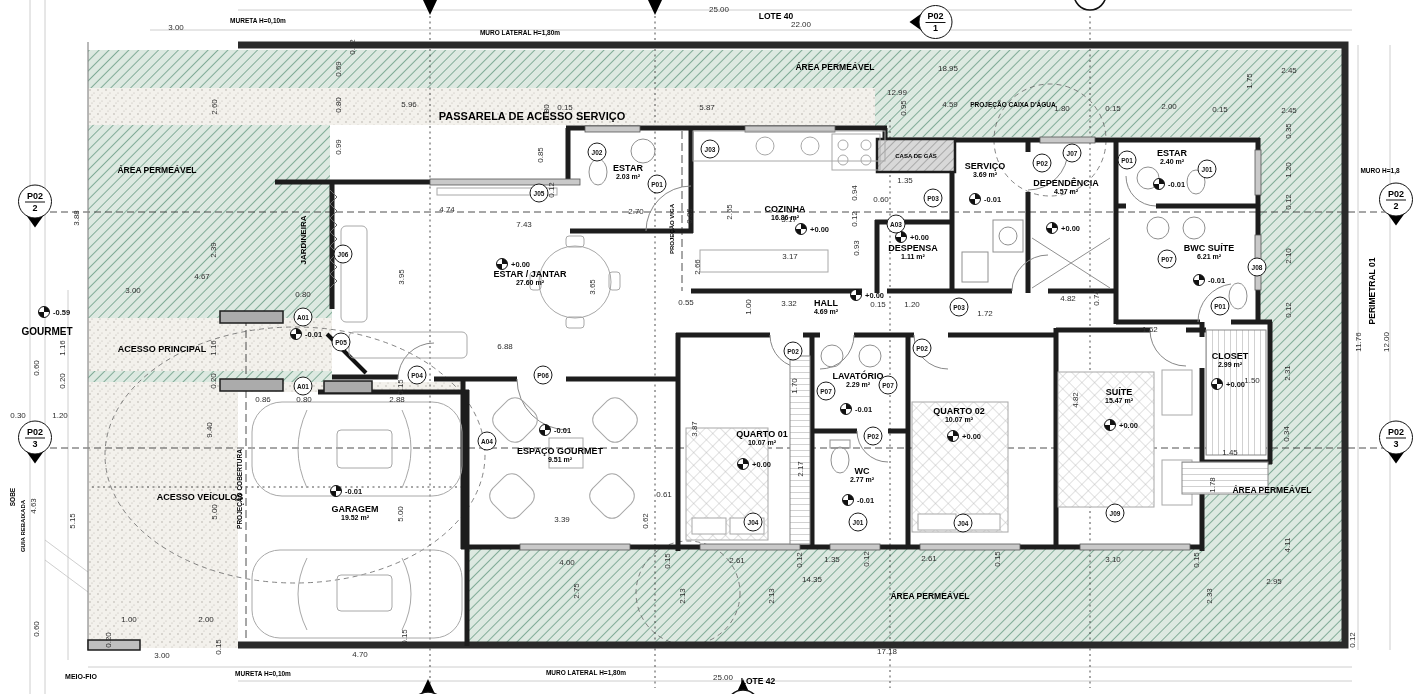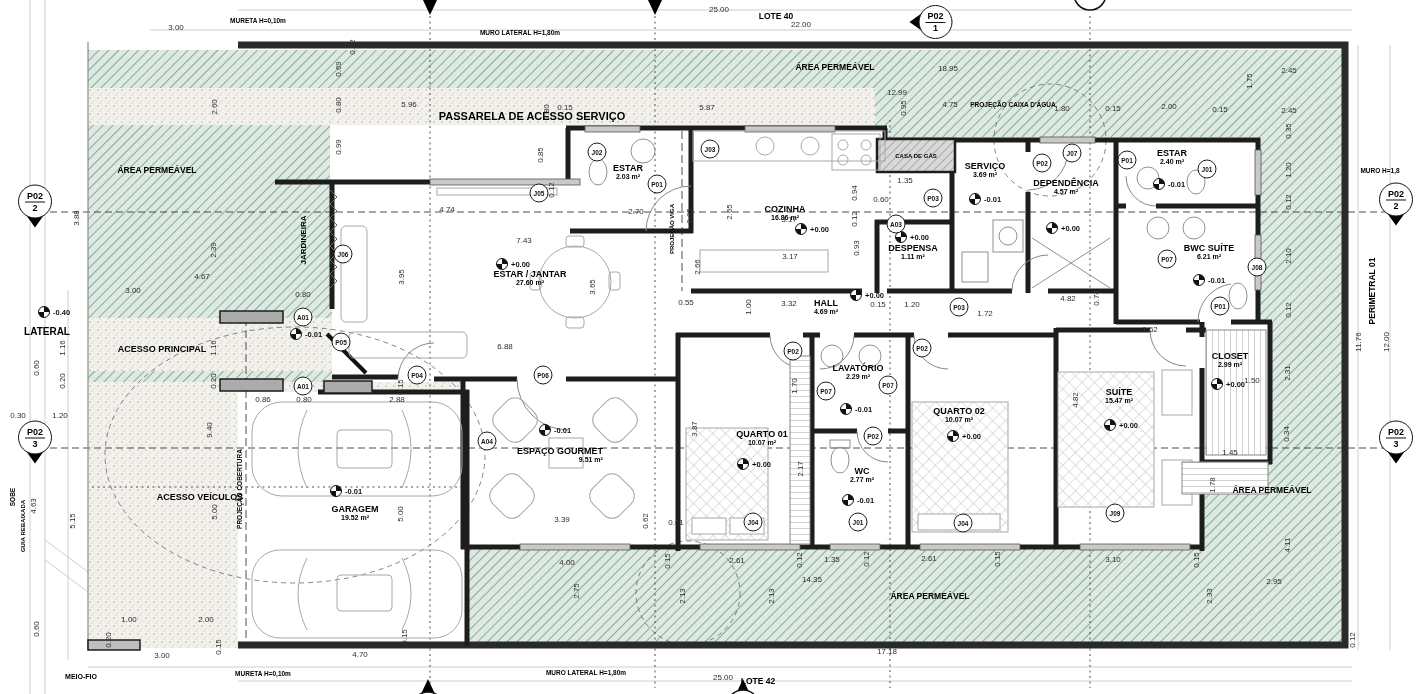--- a/index.html
+++ b/index.html
@@ -293,21 +293,21 @@
       <circle cx="428" cy="708" r="16"></circle>
       <circle cx="743" cy="706" r="16"></circle>
     </g>
   </svg>
 
   <div class="lab" style="left:835px;top:67px;font-size:8.5px;">ÁREA PERMEÁVEL</div>
   <div class="lab" style="left:157px;top:170px;font-size:8.5px;">ÁREA PERMEÁVEL</div>
   <div class="lab" style="left:930px;top:596px;font-size:8.5px;">ÁREA PERMEÁVEL</div>
   <div class="lab" style="left:1272px;top:490px;font-size:8.5px;">ÁREA PERMEÁVEL</div>
   <div class="lab" style="left:532px;top:116px;font-size:11px;">PASSARELA DE ACESSO SERVIÇO</div>
-  <div class="lab" style="left:47px;top:331px;font-size:10px;">LATERAL</div>
+  <div class="lab" style="left:47px;top:331px;font-size:10px;">GOURMET</div>
   <div class="lab" style="left:162px;top:349px;font-size:9px;">ACESSO PRINCIPAL</div>
   <div class="lab" style="left:200px;top:497px;font-size:9px;">ACESSO VEÍCULOS</div>
   <div class="lab vert" style="left:303px;top:240px;font-size:8px;">JARDINEIRA</div>
   <div class="lab vert" style="left:239px;top:489px;font-size:6.5px;">PROJEÇÃO COBERTURA</div>
   <div class="lab vert" style="left:672px;top:229px;font-size:6px;">PROJEÇÃO VIGA</div>
   <div class="lab" style="left:1013px;top:104px;font-size:6.5px;font-weight:bold;">PROJEÇÃO CAIXA D'ÁGUA</div>
   <div class="lab" style="left:916px;top:156px;font-size:6px;">CASA DE GÁS</div>
   <div class="lab vert" style="left:1372px;top:291px;font-size:8.5px;">PERIMETRAL 01</div>
   <div class="lab vert" style="left:23px;top:526px;font-size:6px;">GUIA REBAIXADA</div>
   <div class="lab vert" style="left:12px;top:497px;font-size:6.5px;">SOBE</div>
@@ -366,29 +366,29 @@
         <span class="ar">15.47 m²</span>
       </div>
       <div class="room-label" style="left: 762px; top: 438px;">
         <span class="nm">QUARTO 01</span>
         <span class="ar">10.07 m²</span>
       </div>
       <div class="room-label" style="left: 959px; top: 415px;">
         <span class="nm">QUARTO 02</span>
         <span class="ar">10.07 m²</span>
       </div>
-      <div class="room-label" style="left: 858px; top: 372px;">
+      <div class="room-label" style="left: 858px; top: 380px;">
         <span class="nm">LAVATÓRIO</span>
         <span class="ar">2.29 m²</span>
       </div>
       <div class="room-label" style="left: 862px; top: 475px;">
         <span class="nm">WC</span>
         <span class="ar">2.77 m²</span>
       </div>
-      <div class="room-label" style="left: 560px; top: 455px; text-align: right;">
+      <div class="room-label" style="left: 560px; top: 455px;">
         <span class="nm">ESPAÇO GOURMET</span>
         <span class="ar">9.51 m²</span>
       </div>
       <div class="room-label" style="left: 355px; top: 513px; text-align: center;">
         <span class="nm">GARAGEM</span>
         <span class="ar">19.52 m²</span>
       </div>
     </div>
   <div id="levels-layer">
       <div class="lvl" style="left: 496px; top: 264px;">
@@ -450,38 +450,38 @@
       <div class="lvl" style="left: 539px; top: 430px;">
         <span class="sym"></span>
         <span class="v">-0.01</span>
       </div>
       <div class="lvl" style="left: 330px; top: 491px;">
         <span class="sym"></span>
         <span class="v">-0.01</span>
       </div>
       <div class="lvl" style="left: 38px; top: 312px;">
         <span class="sym"></span>
-        <span class="v">-0.40</span>
+        <span class="v">-0.59</span>
       </div>
       <div class="lvl" style="left: 290px; top: 334px;">
         <span class="sym"></span>
         <span class="v">-0.01</span>
       </div>
     </div>
   <div id="dims-layer">
       <span class="dim" style="left: 176px; top: 27px;">3.00</span>
       <span class="dim" style="left: 719px; top: 9px;">25.00</span>
       <span class="dim" style="left: 801px; top: 24px;">22.00</span>
       <span class="dim" style="left: 948px; top: 68px;">18.95</span>
       <span class="dim" style="left: 897px; top: 92px;">12.99</span>
       <span class="dim" style="left: 409px; top: 104px;">5.96</span>
       <span class="dim" style="left: 565px; top: 107px;">0.15</span>
       <span class="dim" style="left: 707px; top: 107px;">5.87</span>
       <span class="dim r" style="left: 903px; top: 108px;">0.95</span>
-      <span class="dim" style="left: 950px; top: 104px;">4.75</span>
+      <span class="dim" style="left: 950px; top: 104px;">4.59</span>
       <span class="dim" style="left: 1062px; top: 108px;">1.80</span>
       <span class="dim" style="left: 1113px; top: 108px;">0.15</span>
       <span class="dim" style="left: 1169px; top: 106px;">2.00</span>
       <span class="dim" style="left: 1220px; top: 109px;">0.15</span>
       <span class="dim" style="left: 1289px; top: 70px;">2.45</span>
       <span class="dim r" style="left: 1249px; top: 81px;">1.75</span>
       <span class="dim" style="left: 1289px; top: 110px;">2.45</span>
       <span class="dim r" style="left: 214px; top: 107px;">2.60</span>
       <span class="dim r" style="left: 338px; top: 69px;">0.69</span>
       <span class="dim r" style="left: 338px; top: 105px;">0.80</span>
@@ -506,21 +506,21 @@
       <span class="dim r" style="left: 72px; top: 521px;">5.15</span>
       <span class="dim r" style="left: 36px; top: 629px;">0.60</span>
       <span class="dim" style="left: 129px; top: 619px;">1.00</span>
       <span class="dim" style="left: 206px; top: 619px;">2.00</span>
       <span class="dim r" style="left: 108px; top: 640px;">0.20</span>
       <span class="dim" style="left: 162px; top: 655px;">3.00</span>
       <span class="dim r" style="left: 218px; top: 647px;">0.15</span>
       <span class="dim" style="left: 360px; top: 654px;">4.70</span>
       <span class="dim r" style="left: 404px; top: 637px;">0.15</span>
       <span class="dim" style="left: 447px; top: 209px;">4.74</span>
-      <span class="dim" style="left: 524px; top: 240px; text-align: center;">7.43</span>
+      <span class="dim" style="left: 524px; top: 224px; text-align: center;">7.43</span>
       <span class="dim" style="left: 636px; top: 211px;">2.70</span>
       <span class="dim r" style="left: 689px; top: 216px;">0.85</span>
       <span class="dim r" style="left: 729px; top: 212px;">2.65</span>
       <span class="dim r" style="left: 401px; top: 277px;">3.95</span>
       <span class="dim r" style="left: 592px; top: 287px;">3.65</span>
       <span class="dim" style="left: 505px; top: 346px;">6.88</span>
       <span class="dim" style="left: 263px; top: 399px;">0.86</span>
       <span class="dim" style="left: 304px; top: 399px;">0.80</span>
       <span class="dim" style="left: 397px; top: 399px;">2.88</span>
       <span class="dim" style="left: 303px; top: 294px;">0.80</span>
@@ -541,21 +541,21 @@
       <span class="dim" style="left: 985px; top: 313px;">1.72</span>
       <span class="dim" style="left: 1068px; top: 298px;">4.82</span>
       <span class="dim r" style="left: 1096px; top: 298px;">0.74</span>
       <span class="dim" style="left: 1150px; top: 329px;">1.62</span>
       <span class="dim r" style="left: 1075px; top: 400px;">4.82</span>
       <span class="dim r" style="left: 694px; top: 429px;">3.87</span>
       <span class="dim r" style="left: 794px; top: 386px;">1.70</span>
       <span class="dim r" style="left: 800px; top: 469px;">2.17</span>
       <span class="dim" style="left: 562px; top: 519px;">3.39</span>
       <span class="dim r" style="left: 645px; top: 521px;">0.62</span>
-      <span class="dim" style="left: 664px; top: 522px; margin-left: 12px;">0.61</span>
+      <span class="dim" style="left: 664px; top: 494px;">0.61</span>
       <span class="dim" style="left: 567px; top: 562px;">4.00</span>
       <span class="dim r" style="left: 667px; top: 561px;">0.15</span>
       <span class="dim" style="left: 737px; top: 560px;">2.61</span>
       <span class="dim r" style="left: 799px; top: 560px;">0.12</span>
       <span class="dim" style="left: 832px; top: 559px;">1.35</span>
       <span class="dim r" style="left: 866px; top: 559px;">0.12</span>
       <span class="dim" style="left: 929px; top: 558px;">2.61</span>
       <span class="dim r" style="left: 997px; top: 559px;">0.15</span>
       <span class="dim" style="left: 812px; top: 579px;">14.35</span>
       <span class="dim" style="left: 1113px; top: 559px;">3.10</span>

